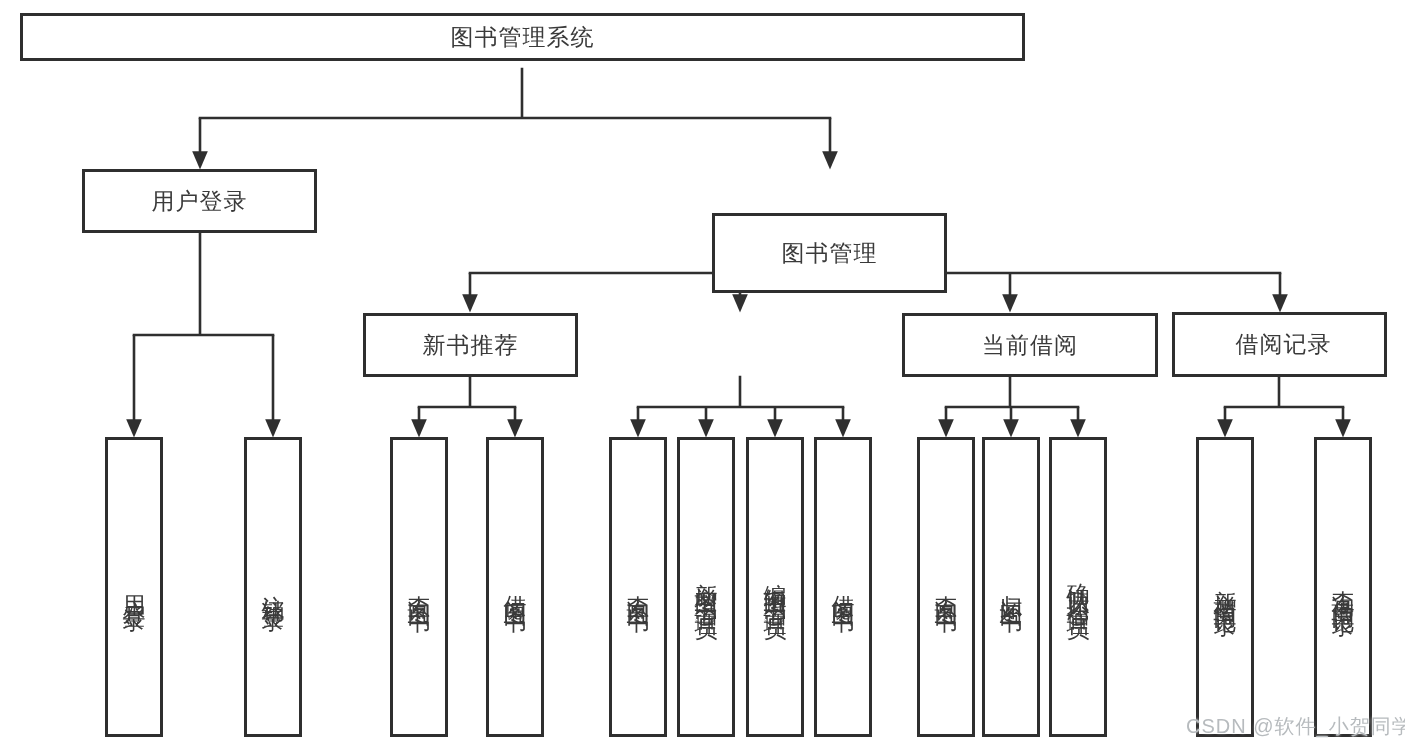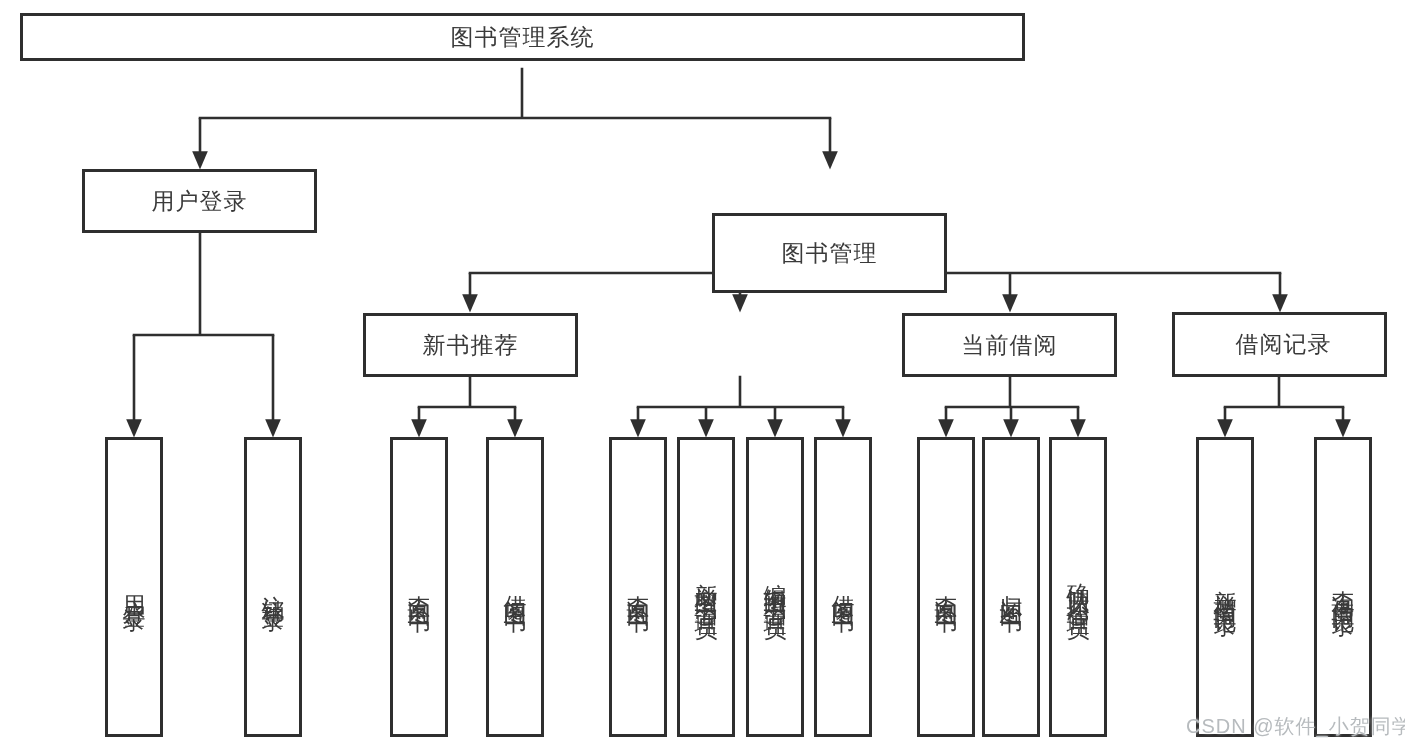--- a/index.html
+++ b/index.html
@@ -36,21 +36,21 @@
     text-orientation: mixed;
     letter-spacing: 5px;
     line-height: 1;
   }
   
   .n-root  { left: 20px;   top: 13px;  width: 1005px; height: 48px; text-align: center; }
   .n-login { left: 82px;   top: 169px; width: 235px;  height: 64px; }
   .n-mgmt  { left: 712px;  top: 169px; width: 235px;  height: 80px; margin-top: 44px; }
   .n-g0    { left: 363px;  top: 313px; width: 215px;  height: 64px; }
   .n-g1    { left: 632px;  top: 312px; width: 216px;  height: 65px; }
-  .n-g2    { left: 902px;  top: 313px; width: 215px;  height: 64px; }
+  .n-g2    { left: 902px;  top: 313px; width: 256px;  height: 64px; }
   .n-g3    { left: 1172px; top: 312px; width: 215px;  height: 65px; padding-left: 8px; }
   
   .leaf { top: 437px; width: 58px; height: 300px; }
   .l0  { left: 105px; }
   .l1  { left: 244px; }
   .l2  { left: 390px; }
   .l3  { left: 486px; }
   .l4  { left: 609px; }
   .l5  { left: 677px; }
   .l6  { left: 746px; }

